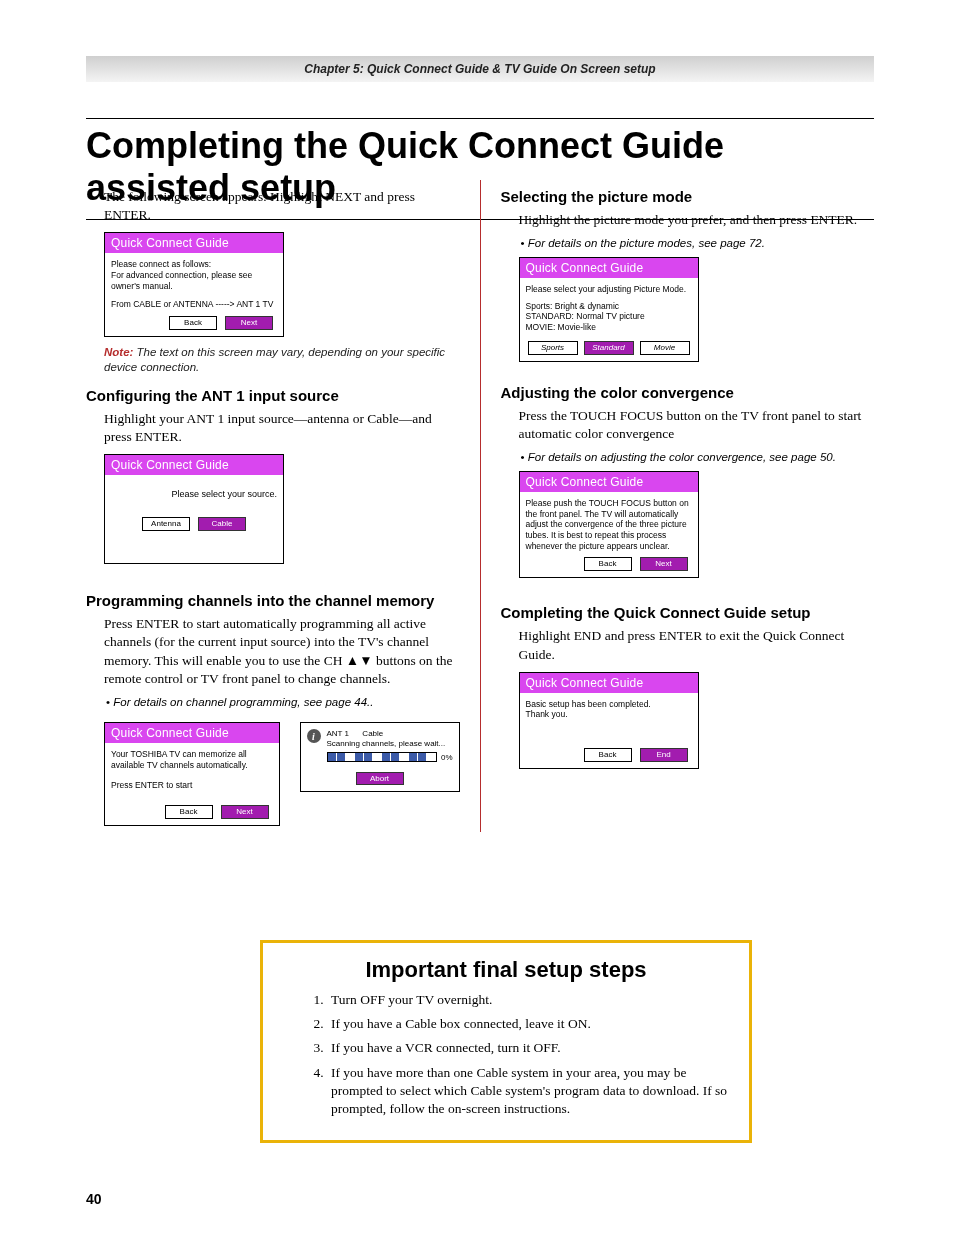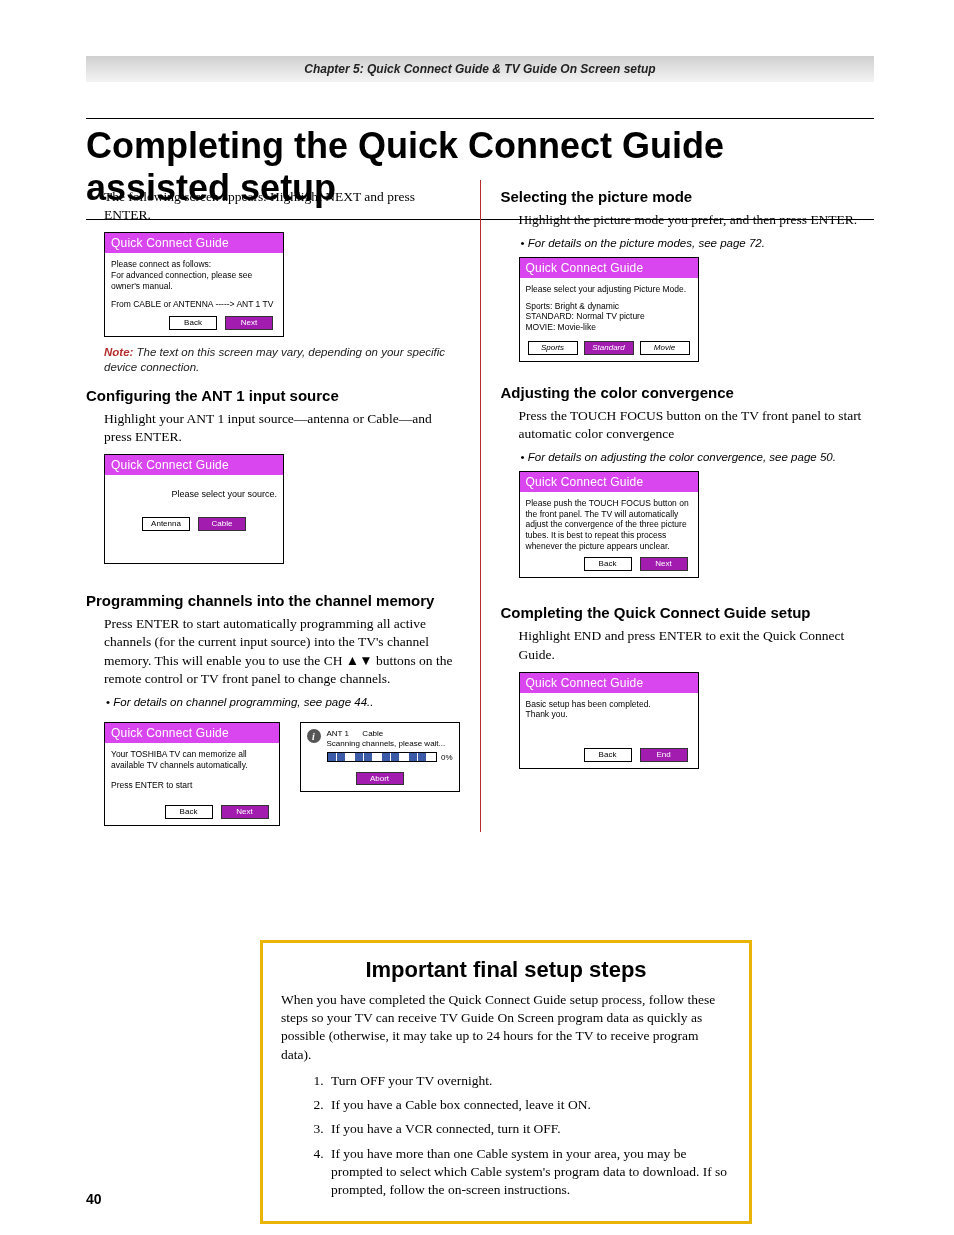--- a/index.html
+++ b/index.html
@@ -326,21 +326,20 @@
           <div class="osd-btn dark">End</div>
         </div>
       </div>
     </div>
 
   </div>
 </div>
 
 <div class="important-box">
   <div class="important-title">Important final setup steps</div>
-  <p class="important-p">When you have completed the Quick Connect Guide setup process, follow these steps so your TV can receive TV Guide On Screen program data as quickly as possible (otherwise, it may take up to 24 hours for the TV to receive program data).</p>
   <ol class="important-list">
     <li>Turn OFF your TV overnight.</li>
     <li>If you have a Cable box connected, leave it ON.</li>
     <li>If you have a VCR connected, turn it OFF.</li>
     <li>If you have more than one Cable system in your area, you may be prompted to select which Cable system's program data to download. If so prompted, follow the on-screen instructions.</li>
   </ol>
 </div>
 
 <div class="footer">
   <span class="page-num">40</span>

